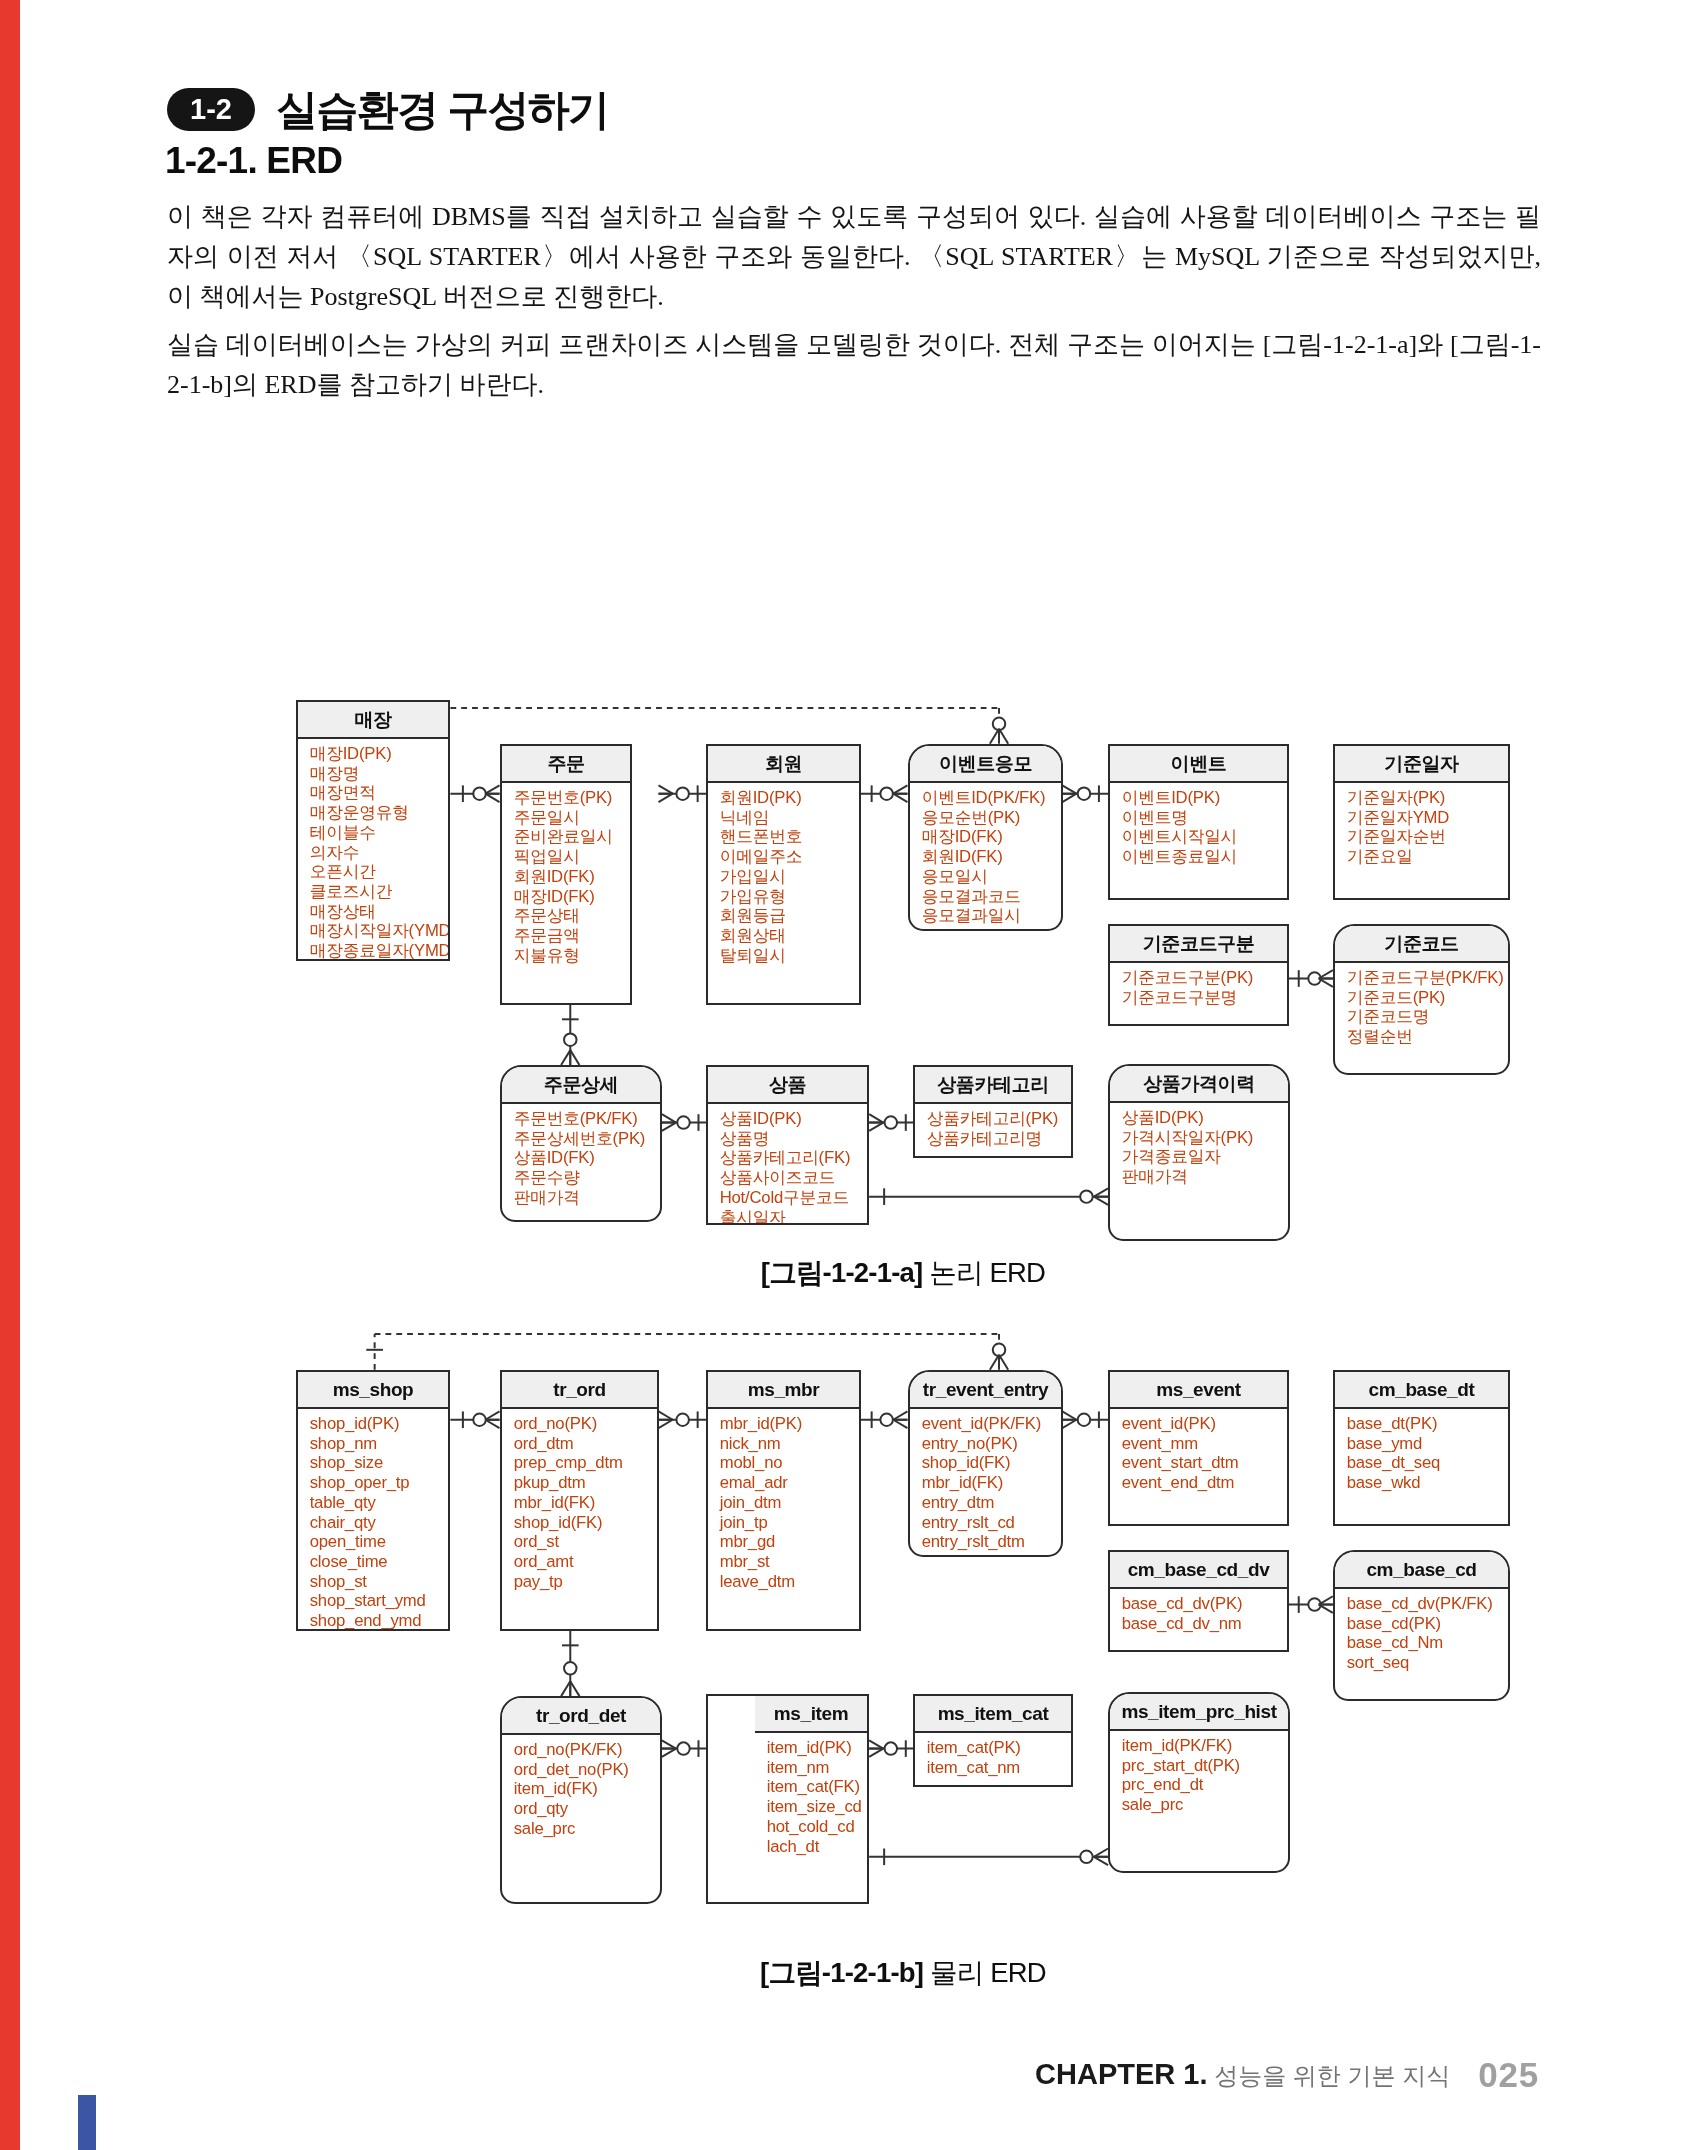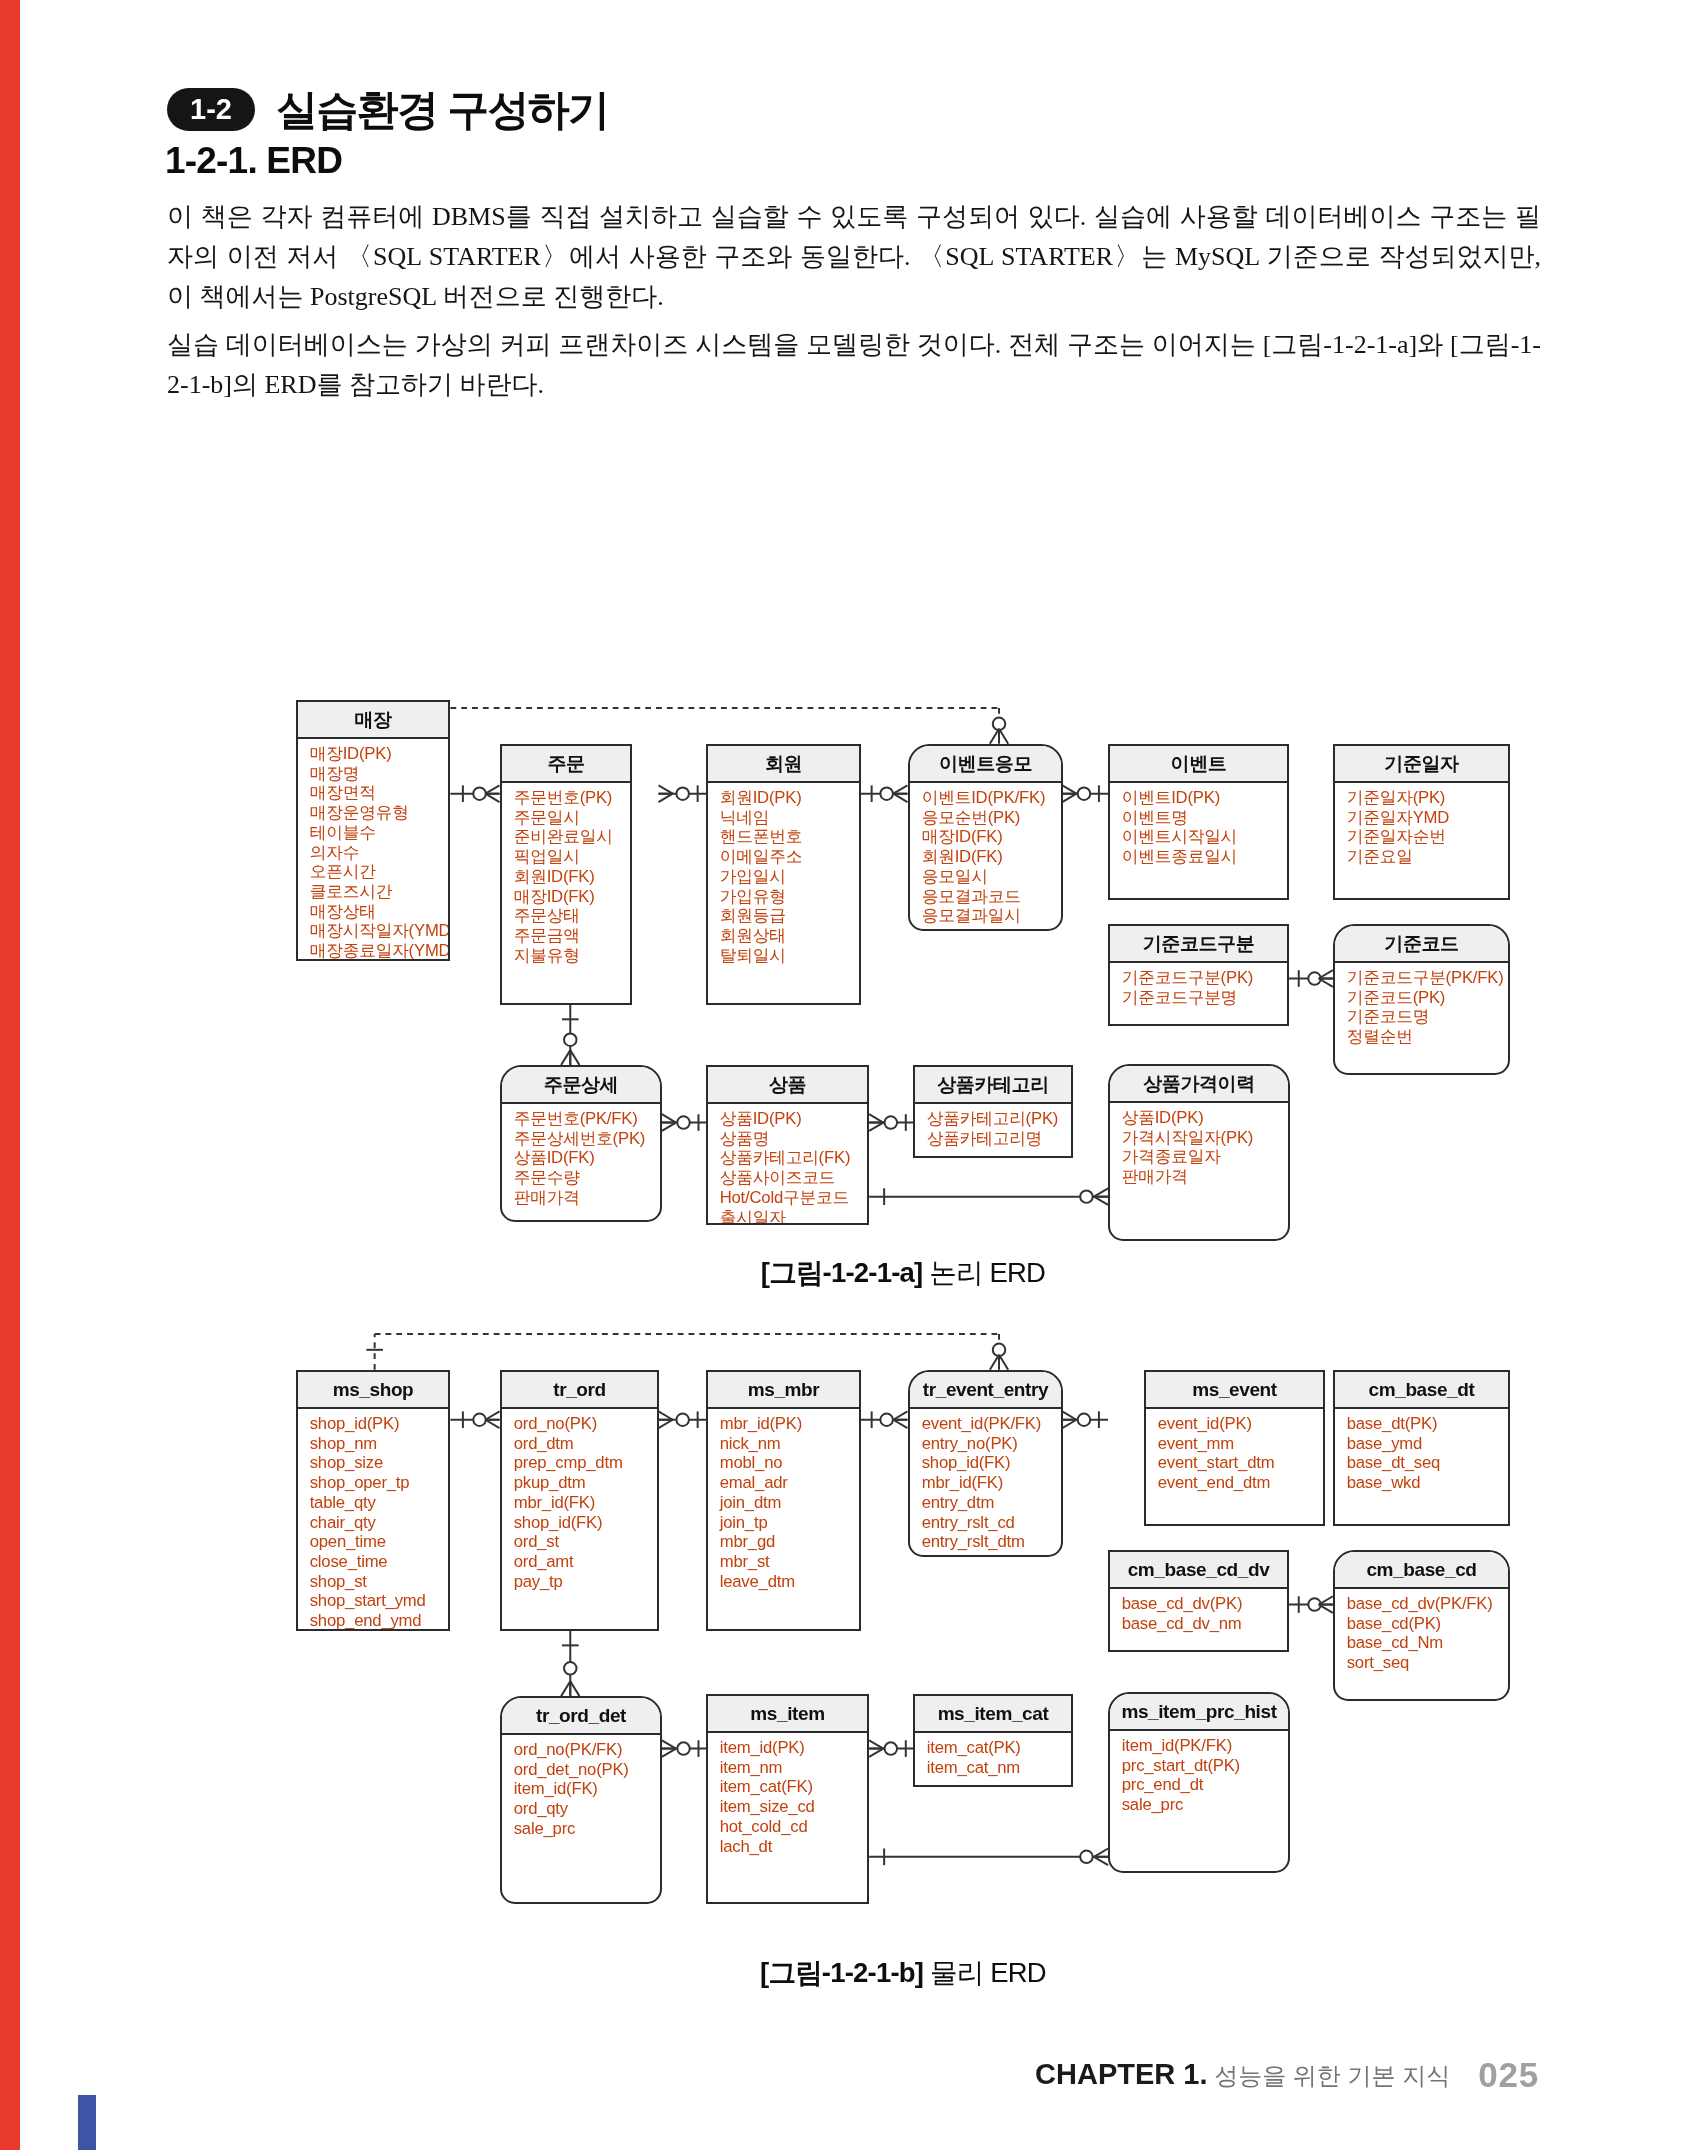--- a/index.html
+++ b/index.html
@@ -392,21 +392,21 @@
       <div class="attrs">
         <div>event_id(PK/FK)</div>
         <div>entry_no(PK)</div>
         <div>shop_id(FK)</div>
         <div>mbr_id(FK)</div>
         <div>entry_dtm</div>
         <div>entry_rslt_cd</div>
         <div>entry_rslt_dtm</div>
       </div>
     </div>
-    <div class="entity" style="left: 1144px; top: 1370px; width: 181px; height: 156px;">
+    <div class="entity" style="left: 1108px; top: 1370px; width: 181px; height: 156px;">
       <div class="hd">ms_event</div>
       <div class="attrs">
         <div>event_id(PK)</div>
         <div>event_mm</div>
         <div>event_start_dtm</div>
         <div>event_end_dtm</div>
       </div>
     </div>
     <div class="entity" style="left: 1333px; top: 1370px; width: 177px; height: 156px;">
       <div class="hd">cm_base_dt</div>
@@ -436,21 +436,21 @@
     <div class="entity rounded" style="left: 500px; top: 1696px; width: 162px; height: 208px;">
       <div class="hd">tr_ord_det</div>
       <div class="attrs">
         <div>ord_no(PK/FK)</div>
         <div>ord_det_no(PK)</div>
         <div>item_id(FK)</div>
         <div>ord_qty</div>
         <div>sale_prc</div>
       </div>
     </div>
-    <div class="entity" style="left: 706px; top: 1694px; width: 163px; height: 210px;">
+    <div class="entity" style="left: 706px; top: 1694px; width: 163px; height: 210px; padding-left: 47px;">
       <div class="hd">ms_item</div>
       <div class="attrs">
         <div>item_id(PK)</div>
         <div>item_nm</div>
         <div>item_cat(FK)</div>
         <div>item_size_cd</div>
         <div>hot_cold_cd</div>
         <div>lach_dt</div>
       </div>
     </div>

